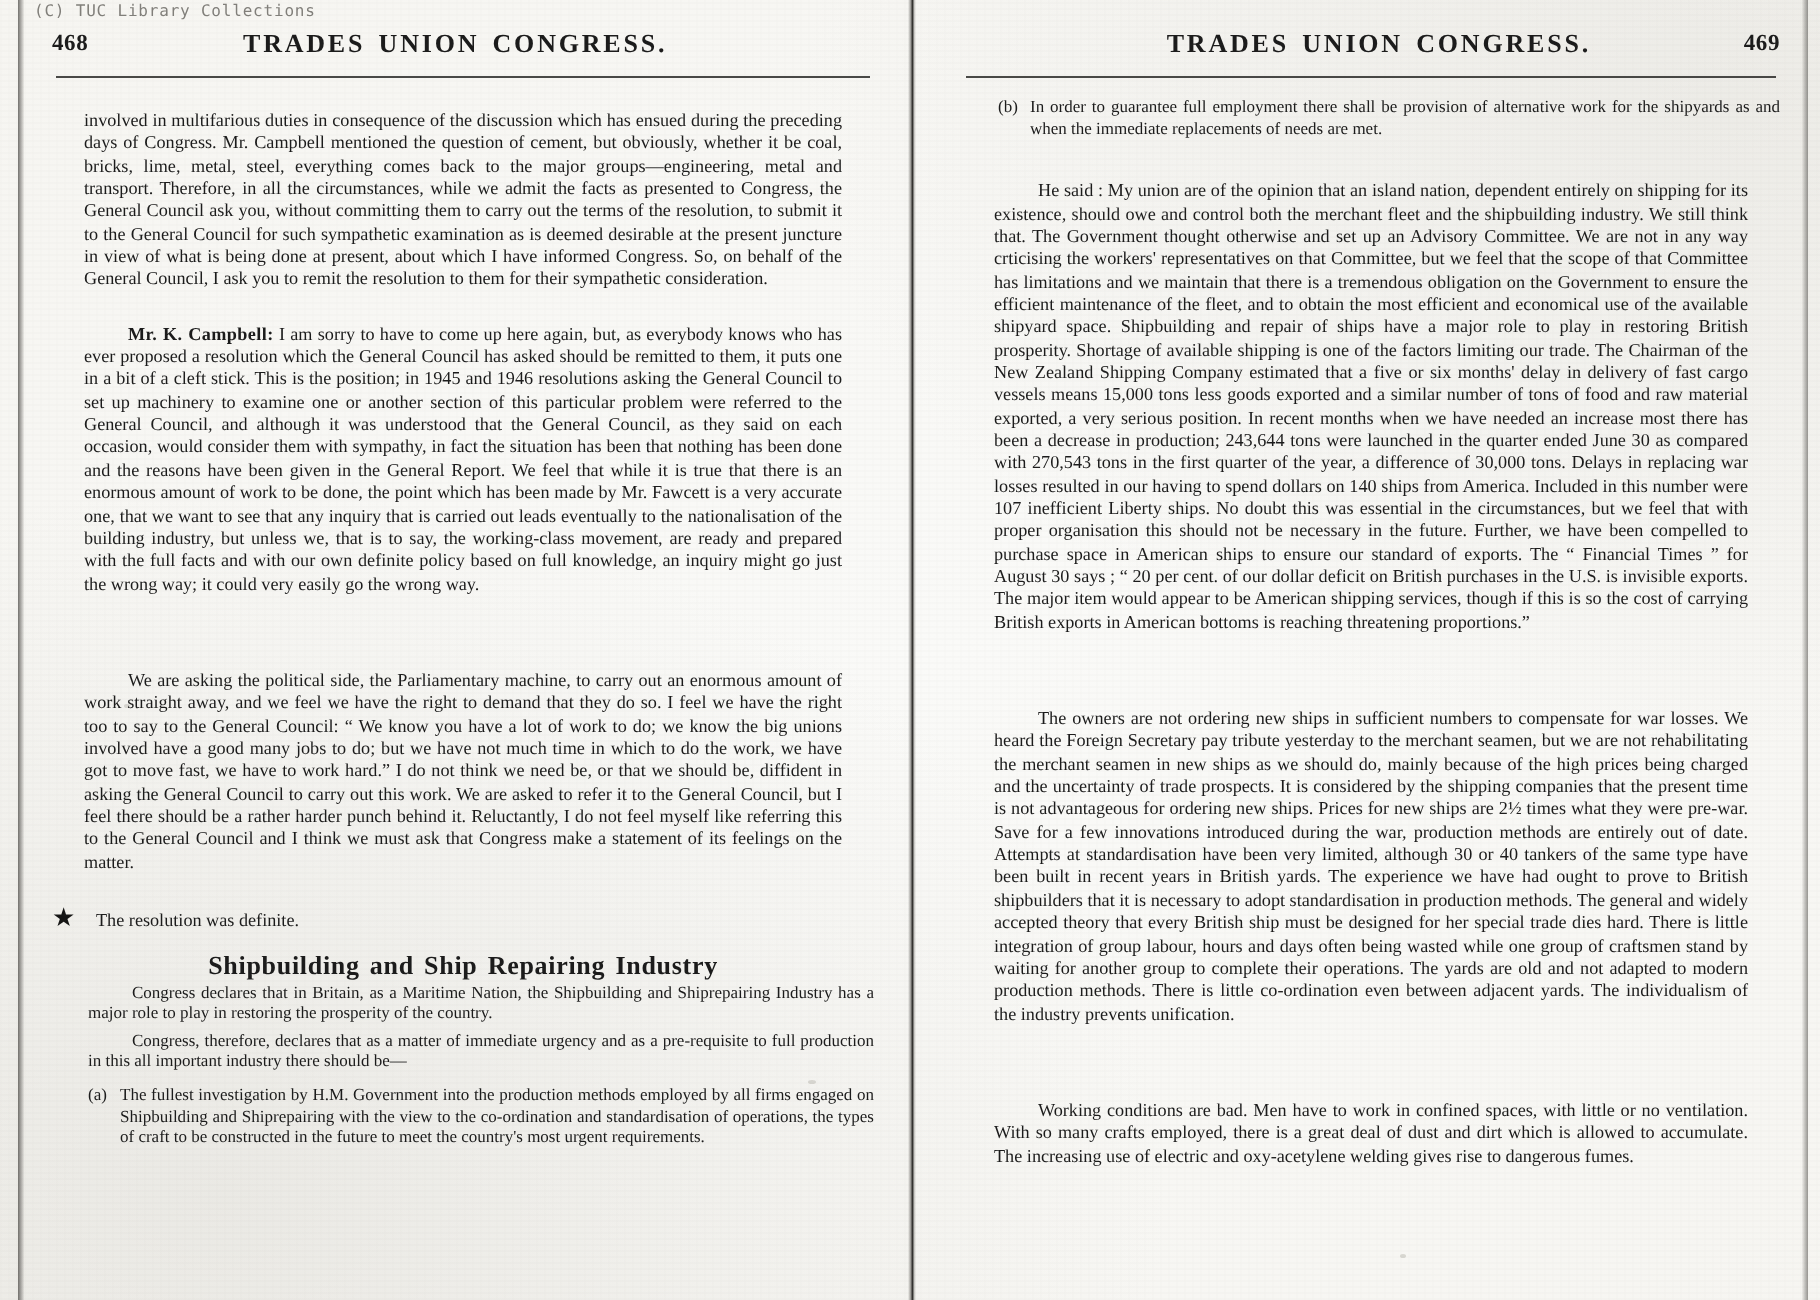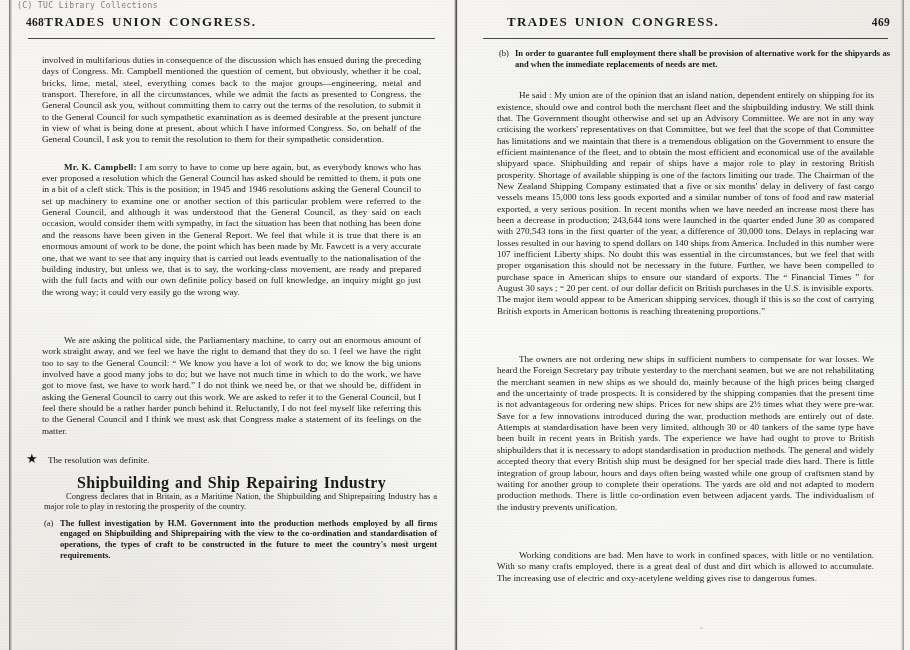--- a/index.html
+++ b/index.html
@@ -97,21 +97,21 @@
   }
   .runhead .folio {
     font-family: "Liberation Serif", serif;
     font-weight: bold;
     font-size: 11.5px;
     letter-spacing: .3px;
     padding-top: 2px;
   }
   .runhead .title {
     flex: 1;
-    text-align: left;
+    text-align: center;
     font-size: 13px;
     font-weight: bold;
     letter-spacing: 1.4px;
     word-spacing: 2px;
   }
   .runhead .folio.right { text-align: left; }
   .runhead .spacer { width: 26px; }
   .rule {
     height: 1px;
     background: #2a2a28;
@@ -135,21 +135,21 @@
   }
   .body p.noindent { text-indent: 0; }
   .body p + p { margin-top: 0; }
   .gap { height: 5px; }
 
   .speaker { font-weight: bold; letter-spacing: .2px; }
 
   
   .section-head {
     text-align: center;
-    font-size: 16px;
+    font-size: 13px;
     font-weight: bold;
     letter-spacing: .35px;
     word-spacing: 1.5px;
     margin: 11px 0 2px 0;
   }
 
   
   .resolution {
     font-size: 8.5px;
     line-height: 10.6px;
@@ -166,21 +166,21 @@
   
   .clause {
     font-size: 8.5px;
     line-height: 10.6px;
     text-align: justify;
     display: flex;
     padding-left: 18px;
     margin-top: 6px;
   }
   .clause .marker { width: 16px; flex: 0 0 16px; }
-  .clause .clause-text { flex: 1; font-weight: bold; }
+  .clause .clause-text { flex: 1; }
   .page-right .clause { margin-top: 0; }
 
   
   .starline {
     display: flex;
     align-items: baseline;
     margin-top: 8px;
     font-size: 9.1px;
   }
   .starline .star {
@@ -239,20 +239,21 @@
         <div class="starline">
           <div class="star">★</div>
           <div class="star-text">The resolution was definite.</div>
         </div>
 
         <div class="section-head">Shipbuilding and Ship Repairing Industry</div>
 
 
         <div class="resolution">
           <p>Congress declares that in Britain, as a Maritime Nation, the Shipbuilding and Shiprepairing Industry has a major role to play in restoring the prosperity of the country.</p>
+          <p>Congress, therefore, declares that as a matter of immediate urgency and as a pre-requisite to full production in this all important industry there should be—</p>
         </div>
 
         <div class="clause">
           <div class="marker">(a)</div>
           <div class="clause-text">The fullest investigation by H.M. Government into the production methods employed by all firms engaged on Shipbuilding and Shiprepairing with the view to the co-ordination and standardisation of operations, the types of craft to be constructed in the future to meet the country's most urgent requirements.</div>
         </div>
 
       </div>
     </div>
 

